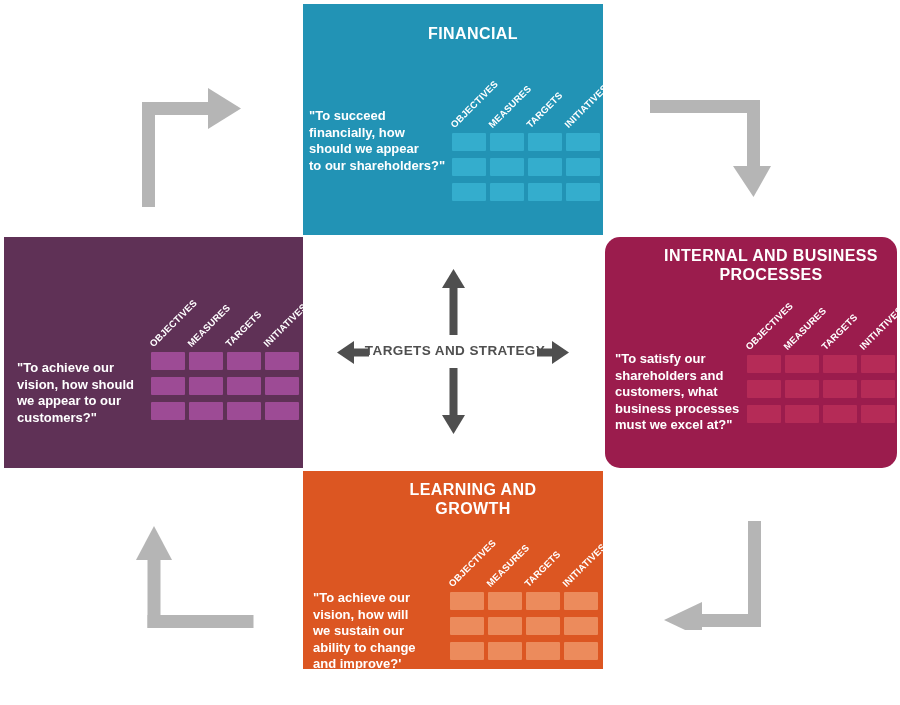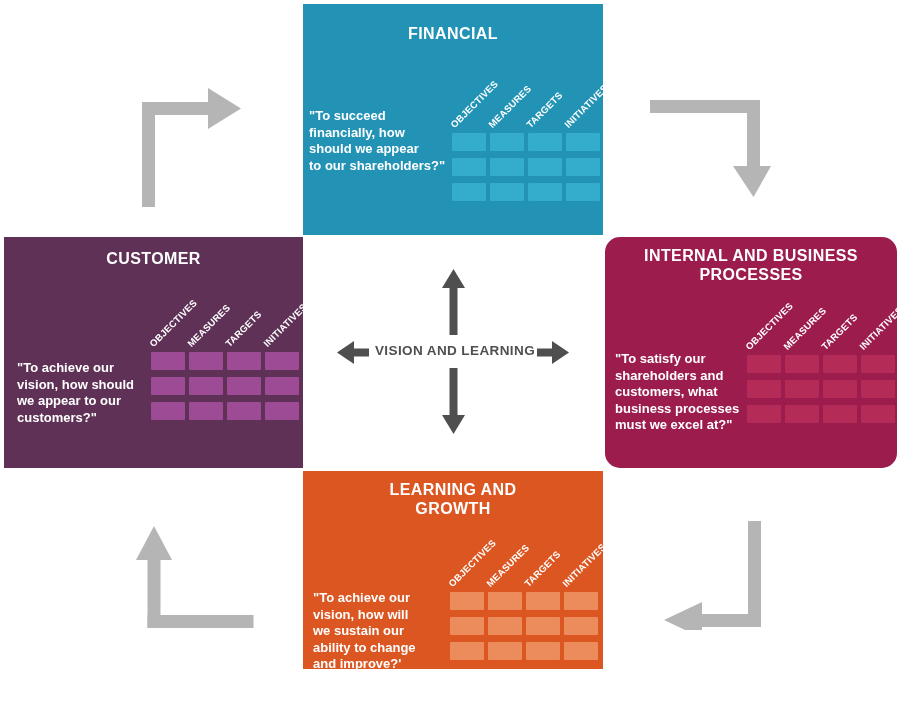--- a/index.html
+++ b/index.html
@@ -19,20 +19,21 @@
   .q-title {
     position: absolute;
     left: 0;
     width: 100%;
     text-align: center;
     font-weight: bold;
     font-size: 16px;
     line-height: 19px;
     letter-spacing: 0.4px;
     white-space: pre-line;
+    padding-left: 20px;
   }
   .q-quote {
     position: absolute;
     font-weight: bold;
     font-size: 13px;
     line-height: 16.5px;
     white-space: pre-line;
   }
   .q-table {
     position: absolute;
@@ -105,21 +106,20 @@
           <div class="q-cell"></div>
         </div>
     <span class="q-header" style="left: 4px;">OBJECTIVES</span>
         <span class="q-header" style="left: 42px;">MEASURES</span>
         <span class="q-header" style="left: 80px;">TARGETS</span>
         <span class="q-header" style="left: 118px;">INITIATIVES</span>
       </div>
   </div>
 
   <div class="quadrant" style="left: 4px; top: 237px; width: 299px; height: 231px; --bg: #5F3156; --cell: #9D4B95;">
-    <div class="q-title" style="top:12px;">CUSTOMER</div>
     <div class="q-quote" style="left:13px; top:123px; width:145px;">"To achieve our
 vision, how should
 we appear to our
 customers?"</div>
     <div class="q-table" style="left:147px; top:115px;">
       <div class="q-grid">
           <div class="q-cell"></div>
           <div class="q-cell"></div>
           <div class="q-cell"></div>
           <div class="q-cell"></div>
@@ -206,21 +206,21 @@
 
     <rect class="center-fill" x="114.5" y="106" width="8" height="48"></rect>
     <polygon class="center-fill" points="118.5,172 107,153 130,153"></polygon>
 
     <rect class="center-fill" x="17" y="86.5" width="17" height="8"></rect>
     <polygon class="center-fill" points="2,90.5 19,79 19,102"></polygon>
 
     <rect class="center-fill" x="202" y="86.5" width="17" height="8"></rect>
     <polygon class="center-fill" points="234,90.5 217,79 217,102"></polygon>
   </svg>
-  <div id="center-label">VISION AND LEARNING</div>
+  <div id="center-label">TARGETS AND STRATEGY</div>
 
   <svg class="corner-arrow" style="left:140px; top:85px;" width="105" height="125" viewBox="0 0 105 125">
     <rect class="corner-fill" x="2" y="17" width="13" height="105"></rect>
     <rect class="corner-fill" x="2" y="17" width="66" height="13"></rect>
     <polygon class="corner-fill" points="68,3 101,23.5 68,44"></polygon>
   </svg>
 
   <svg class="corner-arrow" style="left:648px; top:96px;" width="128" height="104" viewBox="0 0 128 104">
     <rect class="corner-fill" x="2" y="4" width="110" height="13"></rect>
     <rect class="corner-fill" x="99" y="4" width="13" height="68"></rect>

